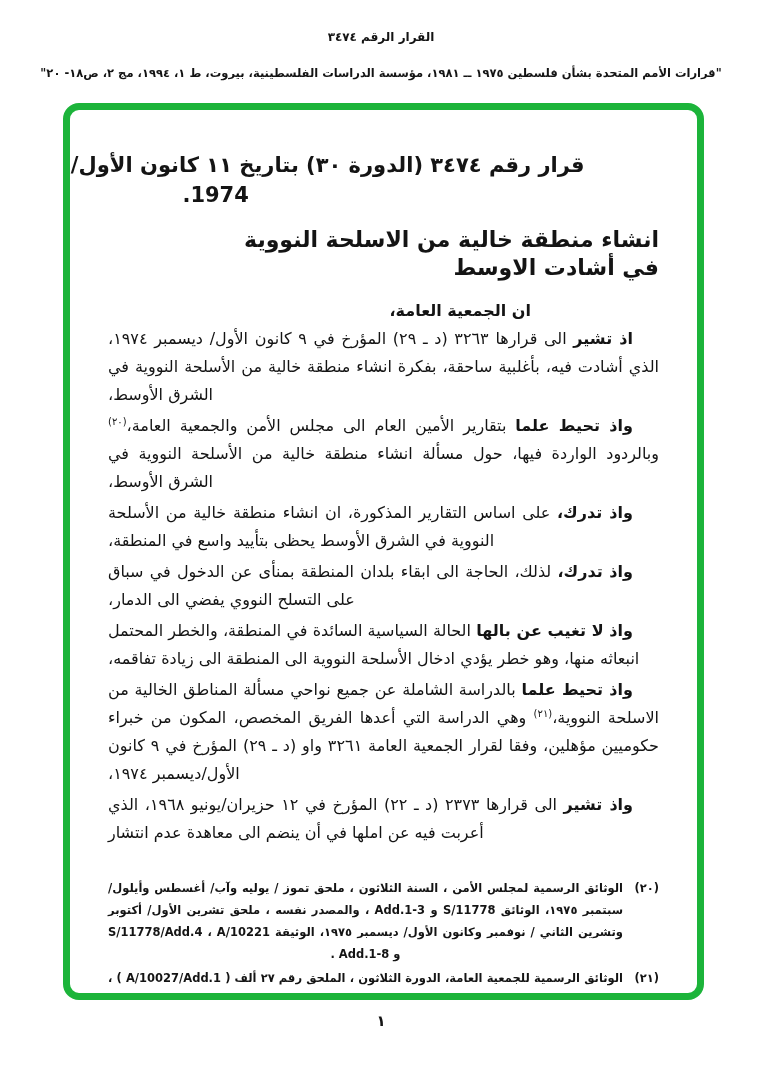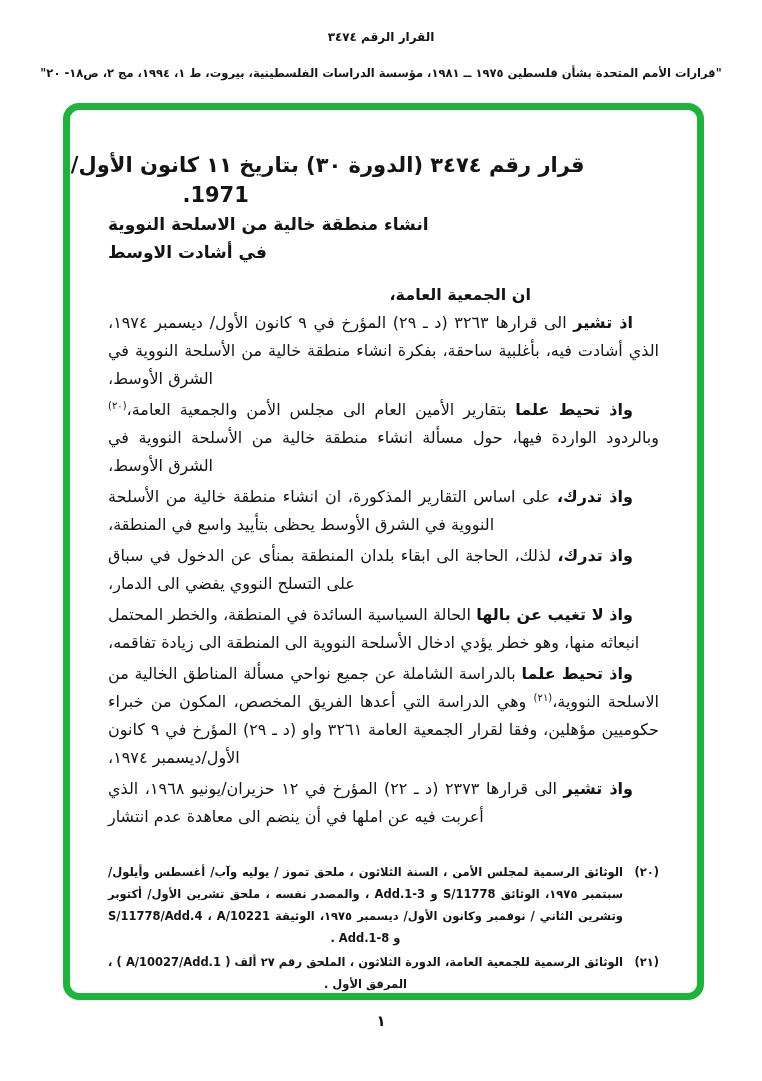--- a/index.html
+++ b/index.html
@@ -61,23 +61,24 @@
     width: 73%;
     margin: 14px auto 0 auto;
     direction: rtl;
     font-size: 21px;
     font-weight: bold;
     line-height: 30px;
   }
   .res-heading .l1 { text-align: center; white-space: nowrap; }
   .res-heading .l2 { text-align: left; }
   .res-subtitle {
-    text-align: left;
+    margin-top: 16px;
+    text-align: right;
     direction: rtl;
-    font-size: 17px;
+    font-size: 22px;
     font-weight: bold;
     line-height: 28px;
   }
   
   .opener {
     margin-top: 15px;
     direction: rtl;
     text-align: right;
     padding-right: 128px;
     font-weight: bold;
@@ -138,21 +139,21 @@
 <div class="page">
 
   <div class="hdr-title">القرار الرقم ٣٤٧٤</div>
   <div class="hdr-citation">"قرارات الأمم المتحدة بشأن فلسطين ١٩٧٥ ــ ١٩٨١، مؤسسة الدراسات الفلسطينية، بيروت، ط ١، ١٩٩٤، مج ٢، ص١٨- ٢٠"</div>
 
   <div class="frame">
     <div class="frame-inner">
 
       <div class="res-heading">
         <div class="l1">قرار رقم ٣٤٧٤ (الدورة ٣٠) بتاريخ ١١ كانون الأول/ديسمبر</div>
-        <div class="l2">1971.</div>
+        <div class="l2">1974.</div>
       </div>
 
       <div class="res-subtitle">
         <div>انشاء منطقة خالية من الاسلحة النووية</div>
         <div>في أشادت الاوسط</div>
       </div>
 
       <div class="opener">ان الجمعية العامة،</div>
 
       <p class="para"><b>اذ تشير</b><span> الى قرارها ٣٢٦٣ (د ـ ٢٩) المؤرخ في ٩ كانون الأول/ ديسمبر ١٩٧٤، الذي أشادت فيه، بأغلبية ساحقة، بفكرة انشاء منطقة خالية من الأسلحة النووية في الشرق الأوسط،</span></p>

